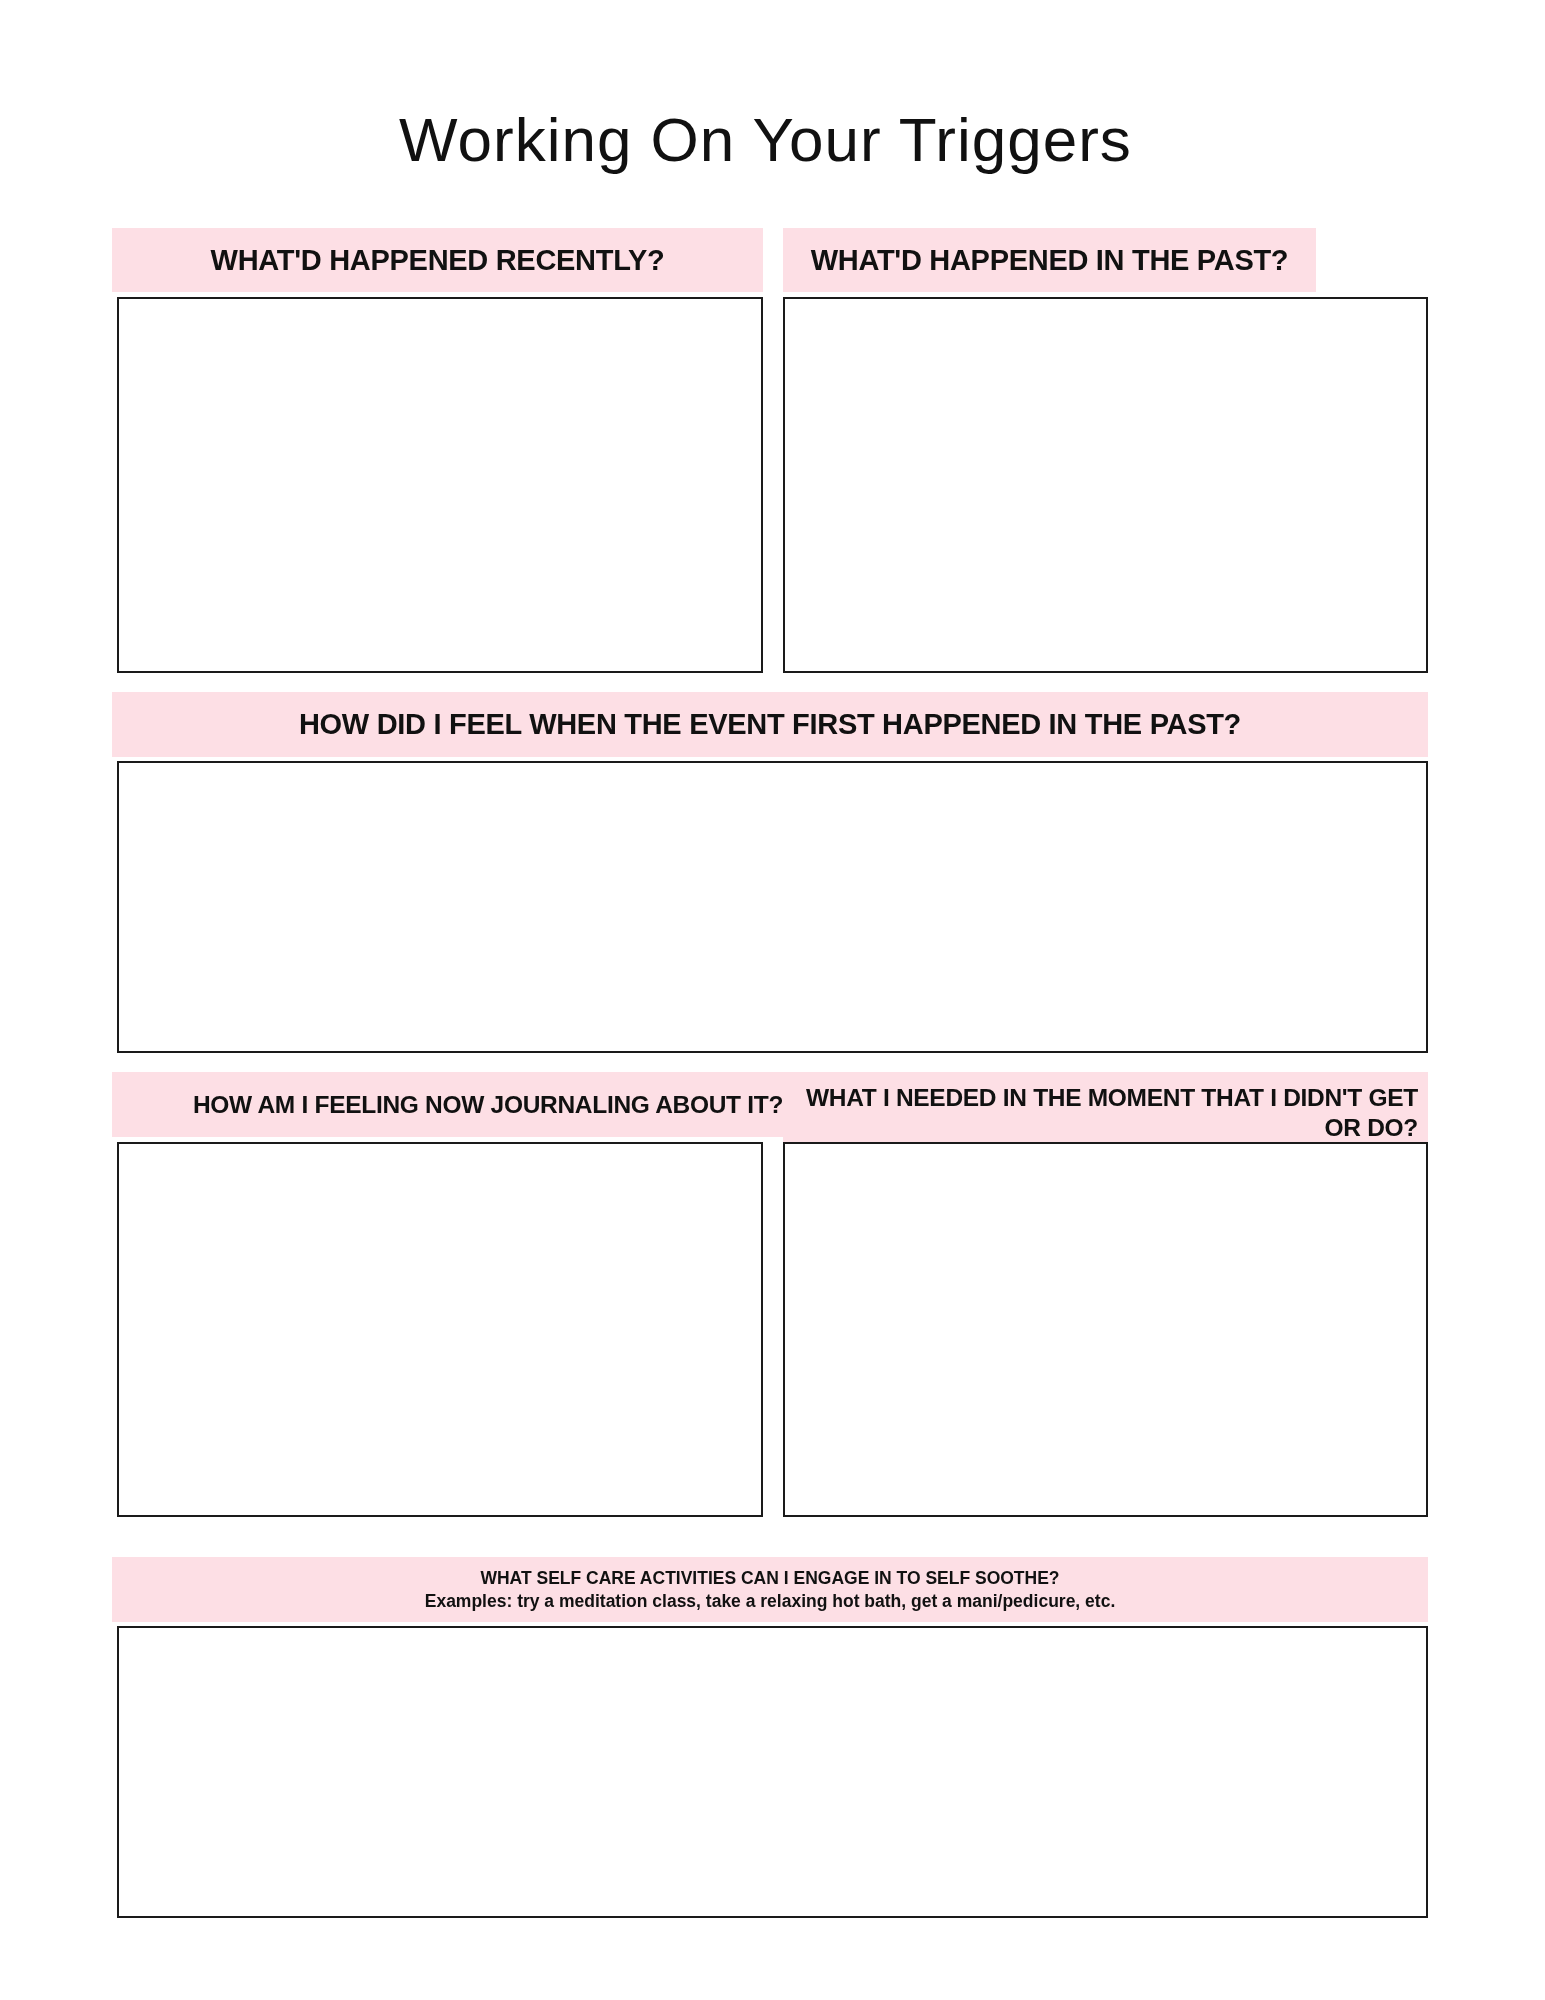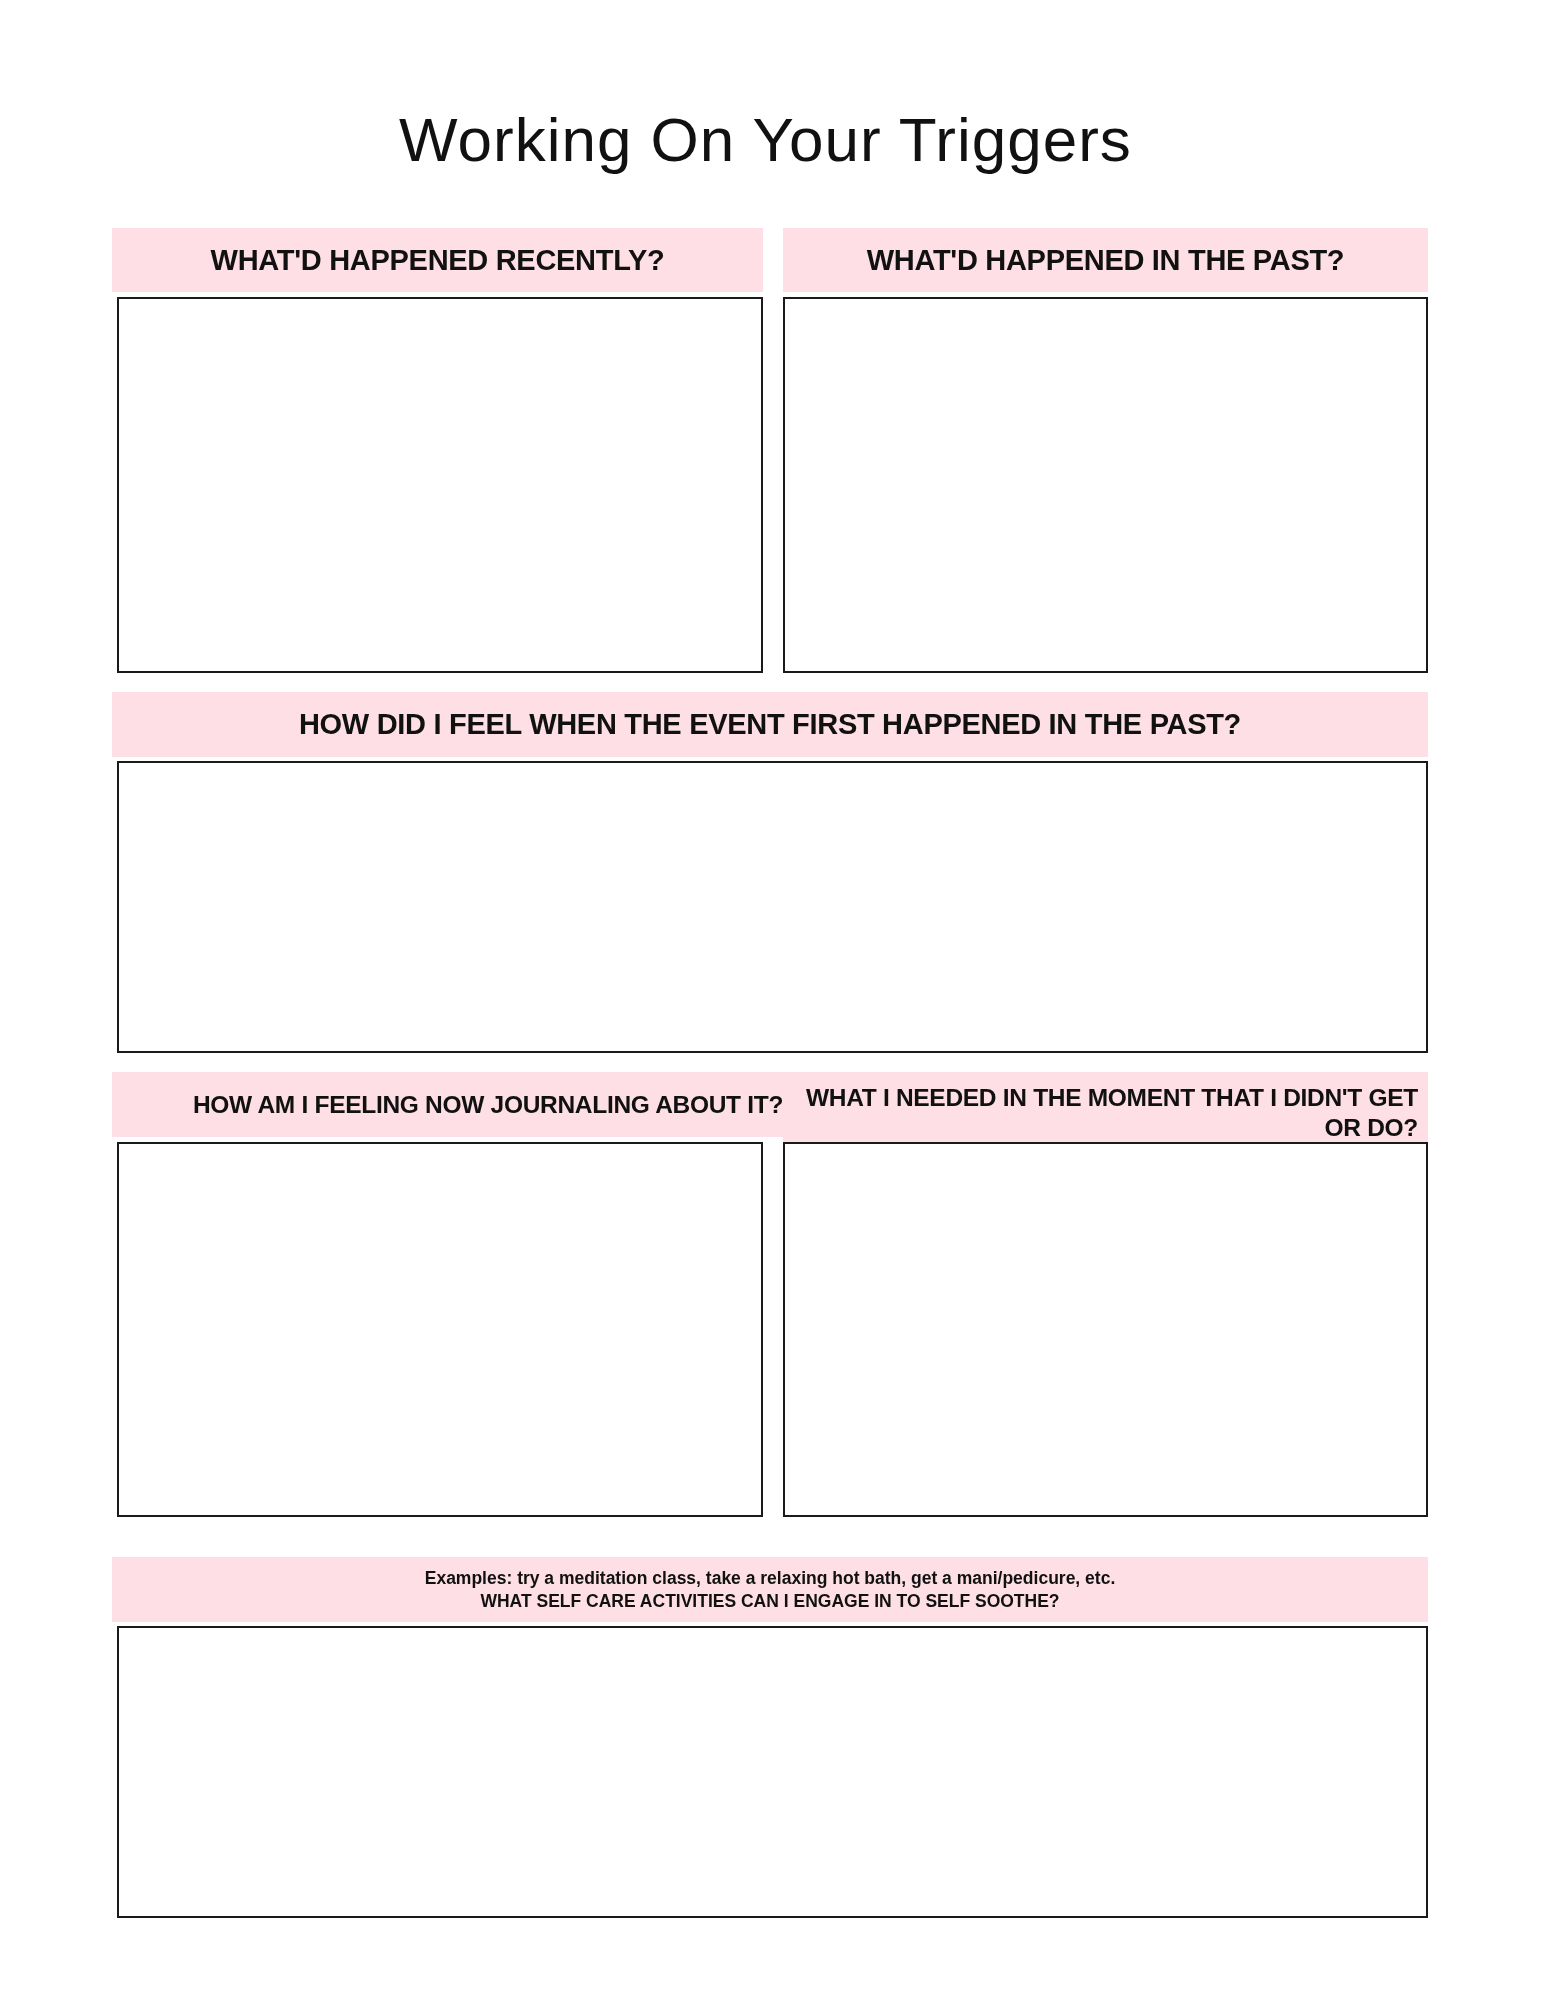--- a/index.html
+++ b/index.html
@@ -26,37 +26,37 @@
 </head>
 <body>
 
 <div class="title">Working On Your Triggers</div>
 
 <div class="hdr big" style="left:112px; top:228px; width:651px; height:64px;">
   <span>WHAT'D HAPPENED RECENTLY?</span>
 </div>
 <textarea class="box" style="left: 117px; top: 297px; width: 646px; height: 376px;"></textarea>
 
-<div class="hdr big" style="left:783px; top:228px; width:645px; height:64px;">
+<div class="hdr big" style="left:783px; top:228px; width:533px; height:64px;">
   <span>WHAT'D HAPPENED IN THE PAST?</span>
 </div>
 <textarea class="box" style="left: 783px; top: 297px; width: 645px; height: 376px;"></textarea>
 
 <div class="hdr big" style="left:112px; top:692px; width:1316px; height:65px;">
   <span>HOW DID I FEEL WHEN THE EVENT FIRST HAPPENED IN THE PAST?</span>
 </div>
 <textarea class="box" style="left: 117px; top: 761px; width: 1311px; height: 292px;"></textarea>
 
 <div class="hdr mid" style="left:112px; top:1072px; width:752px; height:65px;">
   <span>HOW AM I FEELING NOW JOURNALING ABOUT IT?</span>
 </div>
 <textarea class="box" style="left: 117px; top: 1142px; width: 646px; height: 375px;"></textarea>
 
 <div class="hdr mid" style="left:783px; top:1072px; width:645px; height:81px;">
   <span>WHAT I NEEDED IN THE MOMENT THAT I DIDN'T GET OR DO?</span>
 </div>
 <textarea class="box" style="left: 783px; top: 1142px; width: 645px; height: 375px;"></textarea>
 
 <div class="hdr small" style="left:112px; top:1557px; width:1316px; height:65px;">
+  <span>WHAT SELF CARE ACTIVITIES CAN I ENGAGE IN TO SELF SOOTHE?</span>
   <span>Examples: try a meditation class, take a relaxing hot bath, get a mani/pedicure, etc.</span>
-  <span>WHAT SELF CARE ACTIVITIES CAN I ENGAGE IN TO SELF SOOTHE?</span>
 </div>
 <textarea class="box" style="left: 117px; top: 1626px; width: 1311px; height: 292px;"></textarea>
 
 </body></html>

